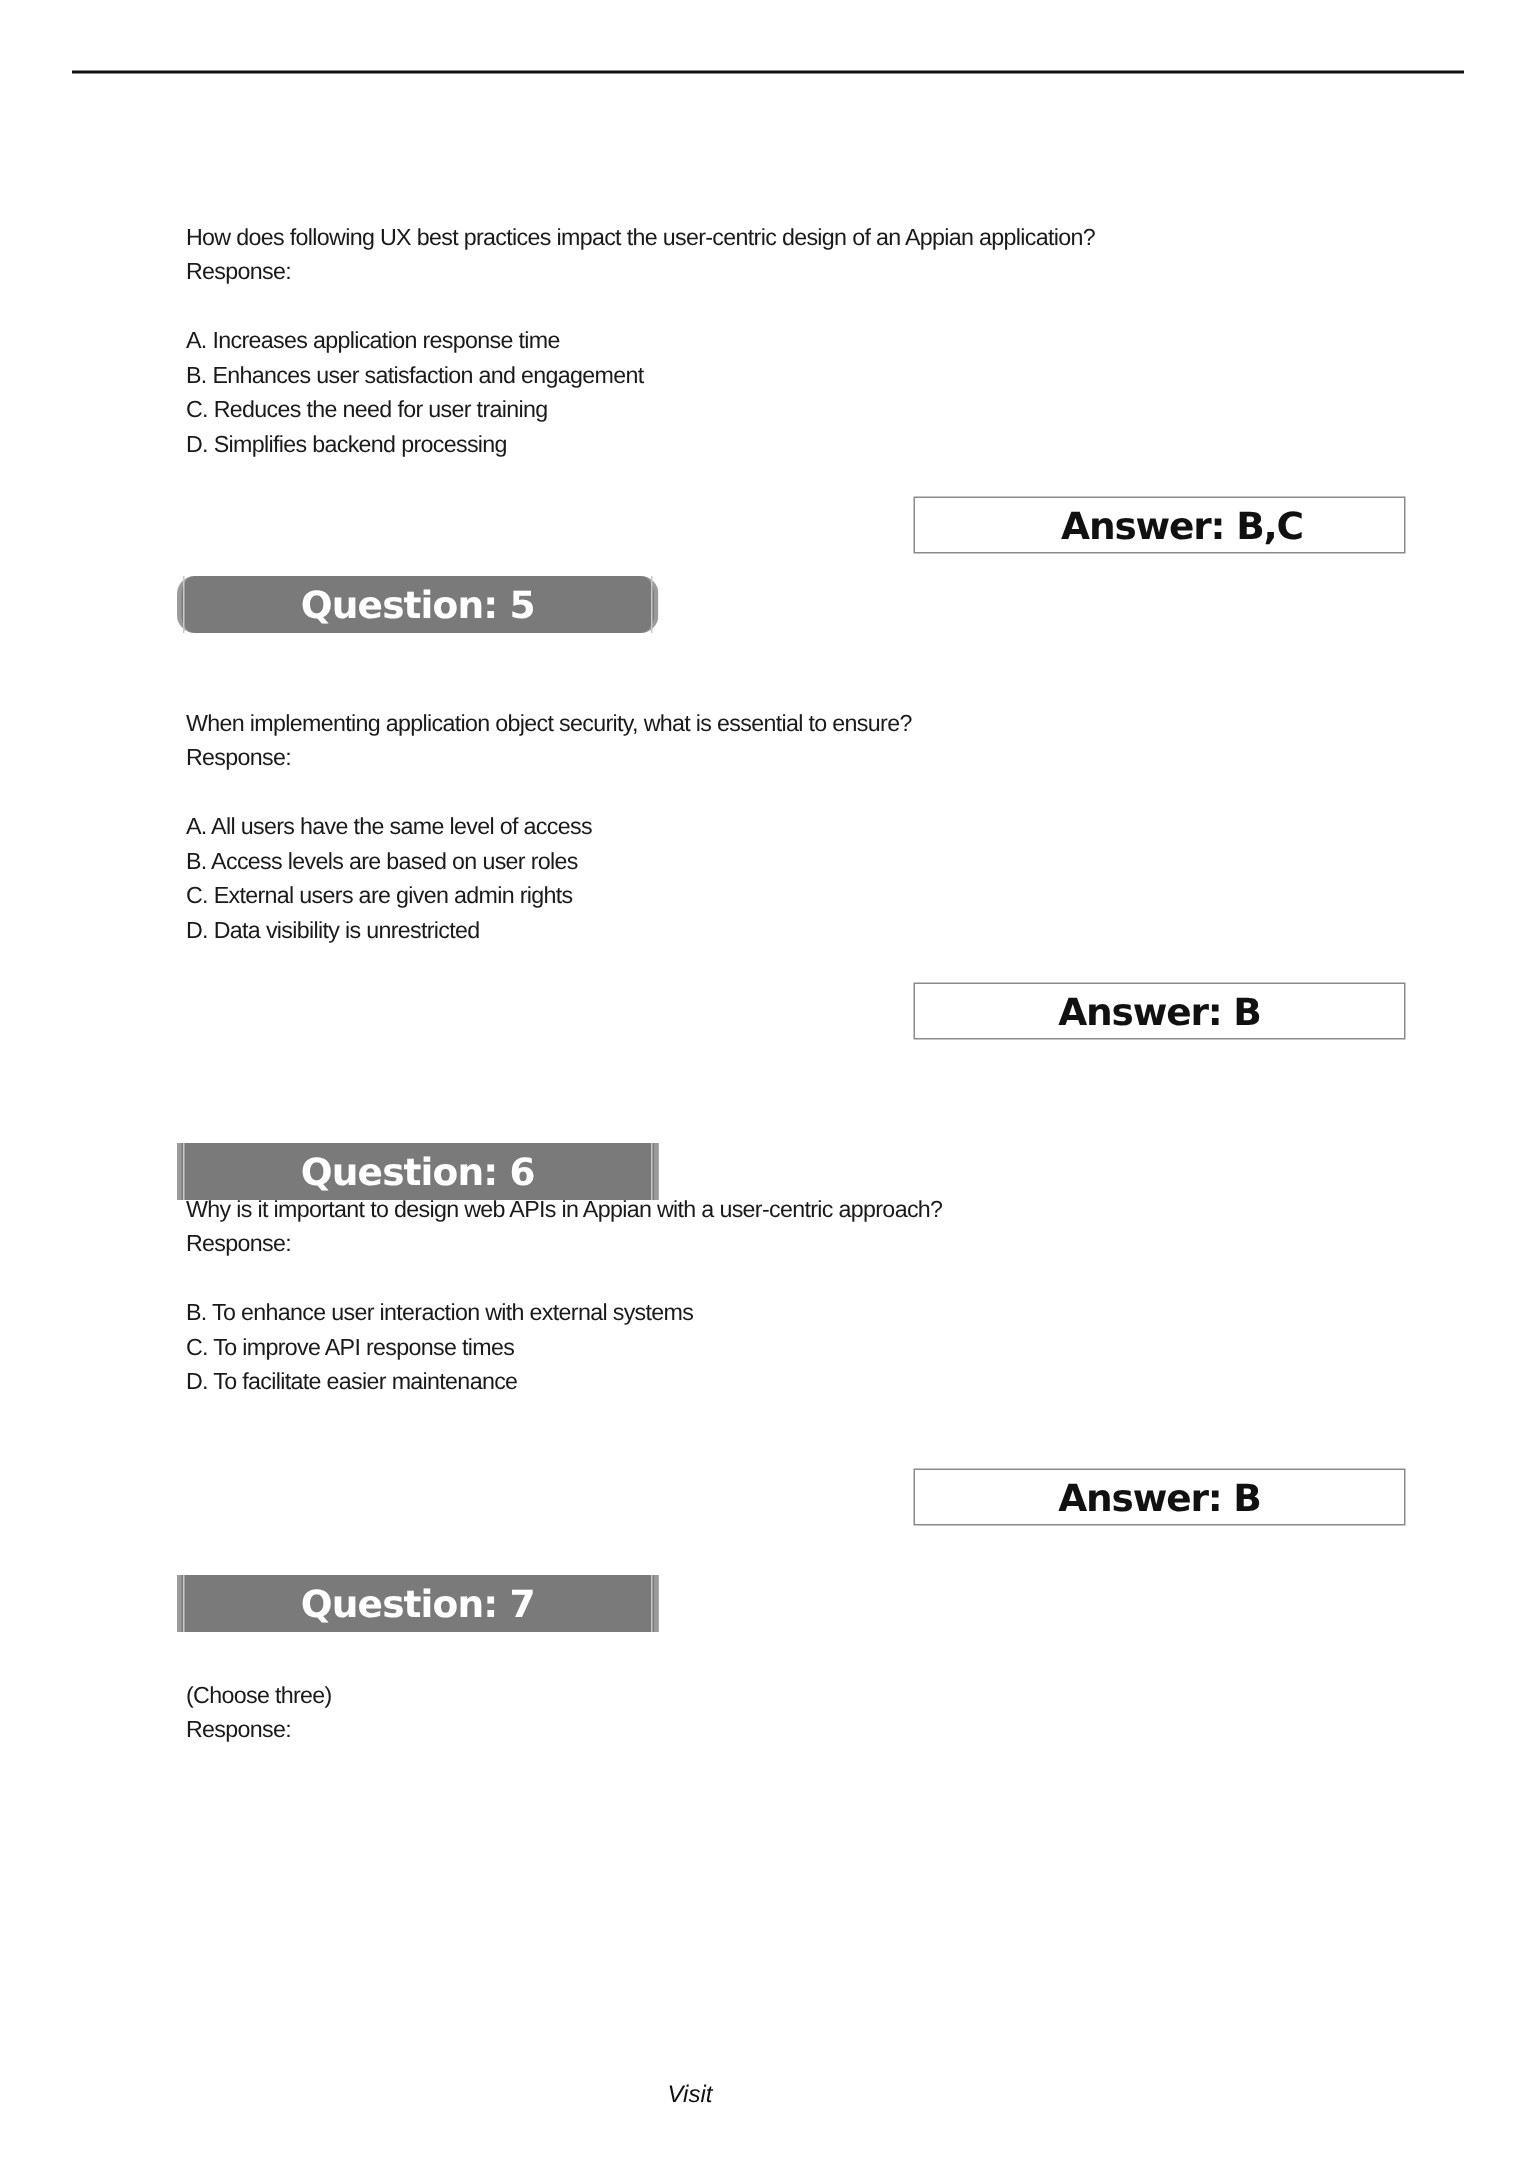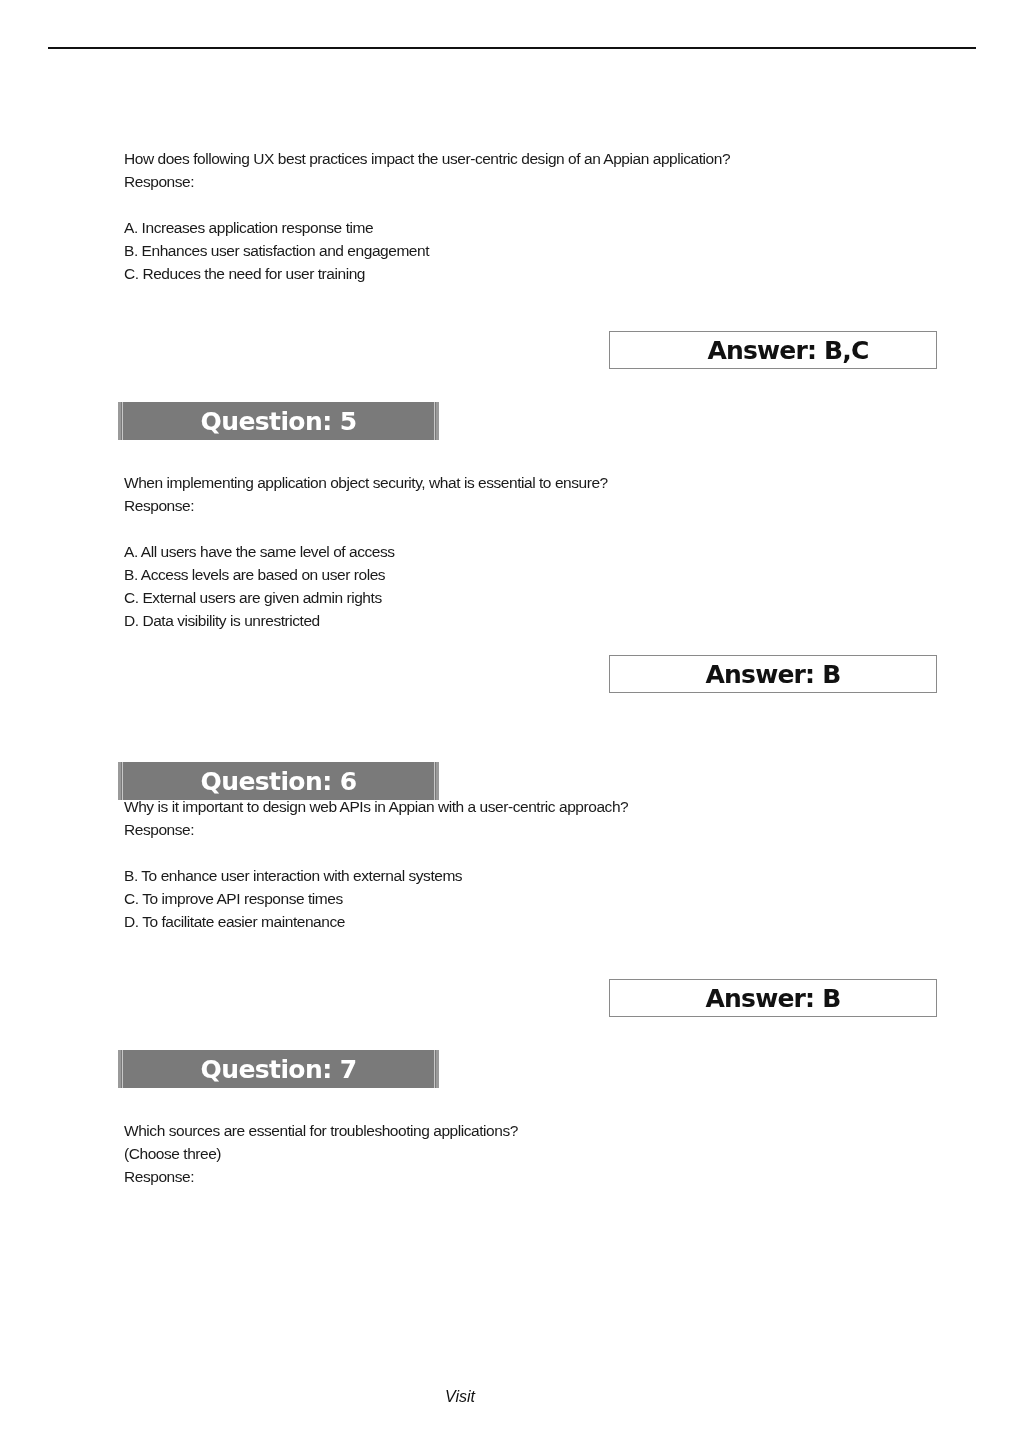--- a/index.html
+++ b/index.html
@@ -114,26 +114,27 @@
 
 <div class="top-rule"></div>
 
 <div class="text-block" style="top:147px;">
   <span class="line">How does following UX best practices impact the user-centric design of an Appian application?</span>
   <span class="line">Response:</span>
   <span class="gap"></span>
   <span class="line">A. Increases application response time</span>
   <span class="line">B. Enhances user satisfaction and engagement</span>
   <span class="line">C. Reduces the need for user training</span>
+  <span class="line">D. Simplifies backend processing</span>
 </div>
 <div class="answer-box" style="top:331px;padding-left:30px;">
   <span>Answer: B,C</span>
 </div>
 
-<div class="question-header" style="top:402px;">
+<div class="question-header" style="top:384px;border-radius:12px;">
   <span>Question: 5</span>
 </div>
 <div class="text-block" style="top:471px;">
   <span class="line">When implementing application object security, what is essential to ensure?</span>
   <span class="line">Response:</span>
   <span class="gap"></span>
   <span class="line">A. All users have the same level of access</span>
   <span class="line">B. Access levels are based on user roles</span>
   <span class="line">C. External users are given admin rights</span>
   <span class="line">D. Data visibility is unrestricted</span>
@@ -154,19 +155,18 @@
   <span class="line">D. To facilitate easier maintenance</span>
 </div>
 <div class="answer-box" style="top:979px;">
   <span>Answer: B</span>
 </div>
 
 <div class="question-header" style="top:1050px;">
   <span>Question: 7</span>
 </div>
 <div class="text-block" style="top:1119px;">
-  <span class="line">Which sources are essential for troubleshooting applications?</span>
   <span class="line">(Choose three)</span>
   <span class="line">Response:</span>
   <span class="gap"></span>
 </div>
 
 <div class="footer-text">Visit</div>
 
 </body></html>

